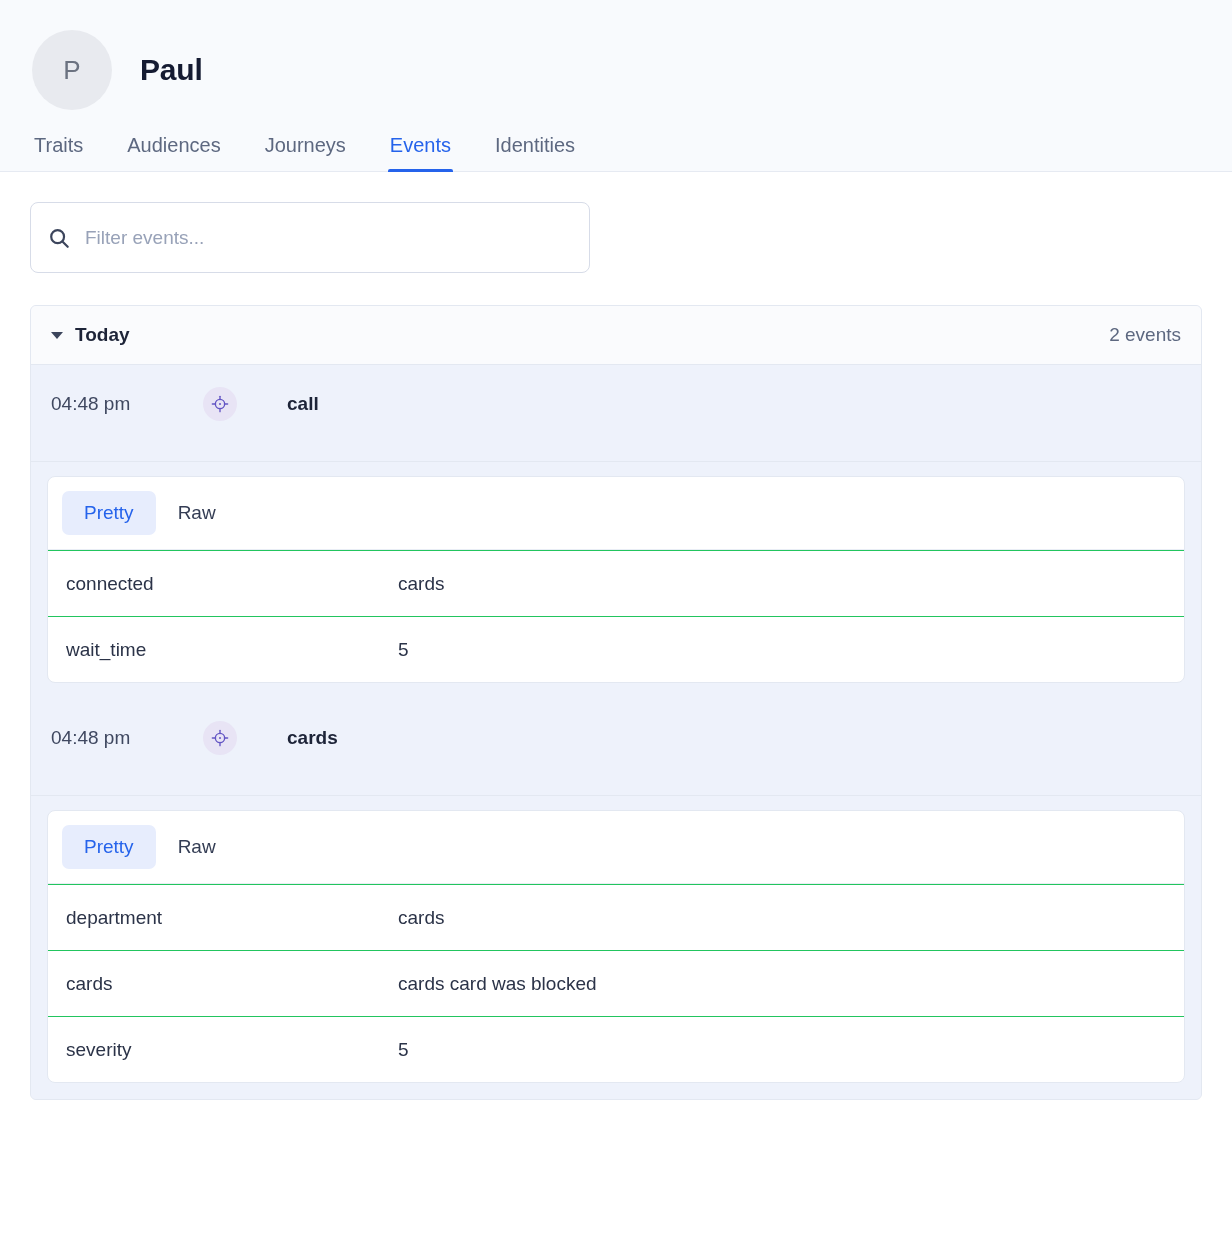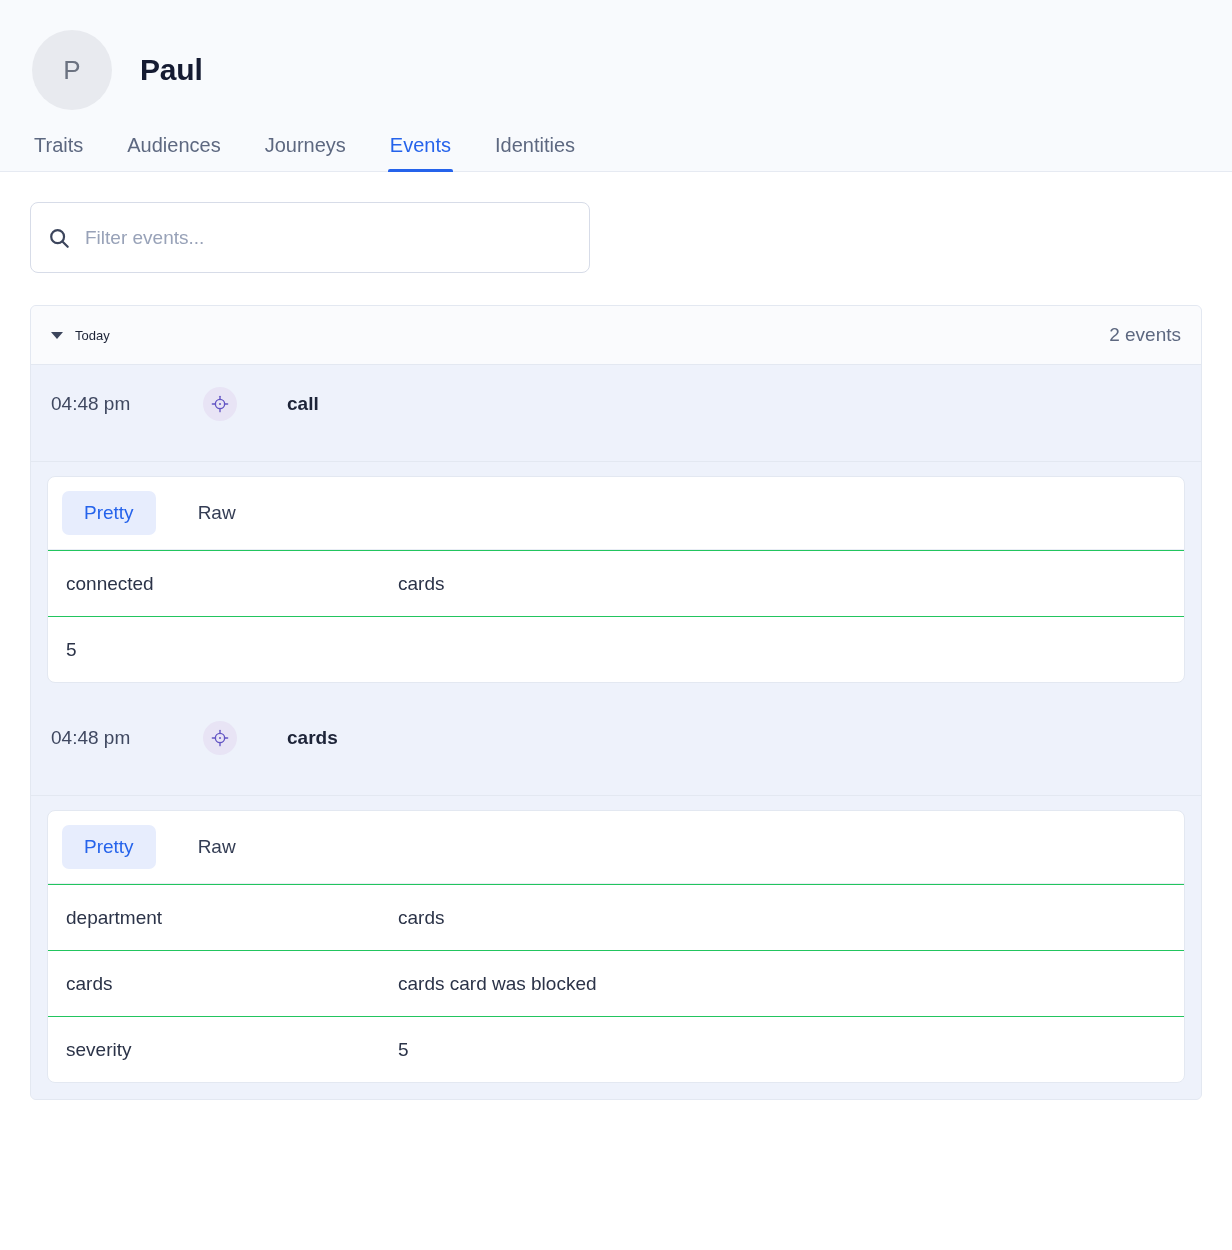--- a/index.html
+++ b/index.html
@@ -120,21 +120,21 @@
     border-bottom: 1px solid #e3e8f1;
   }
   .group-header-left { display: flex; align-items: center; gap: 12px; }
   .caret {
     width: 0; height: 0;
     border-left: 6px solid transparent;
     border-right: 6px solid transparent;
     border-top: 7px solid #3c455c;
     cursor: pointer;
   }
-  .group-title { font-size: 13px; font-weight: 400; color: #1d2438; }
+  .group-title { font-size: 19px; font-weight: 700; color: #1d2438; }
   .group-count { font-size: 19px; color: #5d6880; }
 
   
   .event-row {
     background: #eef2fb;
     padding: 22px 20px 40px 20px;
     display: flex;
     align-items: center;
     gap: 0;
     border-bottom: 1px solid #e3e8f1;
@@ -167,21 +167,21 @@
   }
   .detail-card {
     background: #ffffff;
     border: 1px solid #e3e8f1;
     border-radius: 8px;
     overflow: hidden;
   }
   .detail-tabs {
     display: flex;
     align-items: center;
-    gap: 20px;
+    gap: 0;
     padding: 14px 14px;
     border-bottom: 1px solid #e9edf5;
   }
   .detail-tab {
     font-size: 19px;
     padding: 11px 22px;
     border-radius: 7px;
     color: #343d54;
     cursor: pointer;
     background: transparent;
@@ -270,20 +270,21 @@
       <div class="detail-card">
         <div class="detail-tabs">
           <button class="detail-tab active">Pretty</button>
           <button class="detail-tab">Raw</button>
         </div>
         <div class="prop-row">
           <span class="prop-key">connected</span>
           <span class="prop-value">cards</span>
         </div>
         <div class="prop-row">
+          <span class="prop-key">wait_time</span>
           <span class="prop-value">5</span>
         </div>
       </div>
     </div>
 
     <div class="event-row">
       <span class="event-time">04:48 pm</span>
       <span class="event-icon">
         <svg viewBox="0 0 24 24" width="18" height="18" fill="none" stroke="currentColor" stroke-width="1.8" stroke-linecap="round">
           <circle cx="12" cy="12" r="6.2"></circle>

